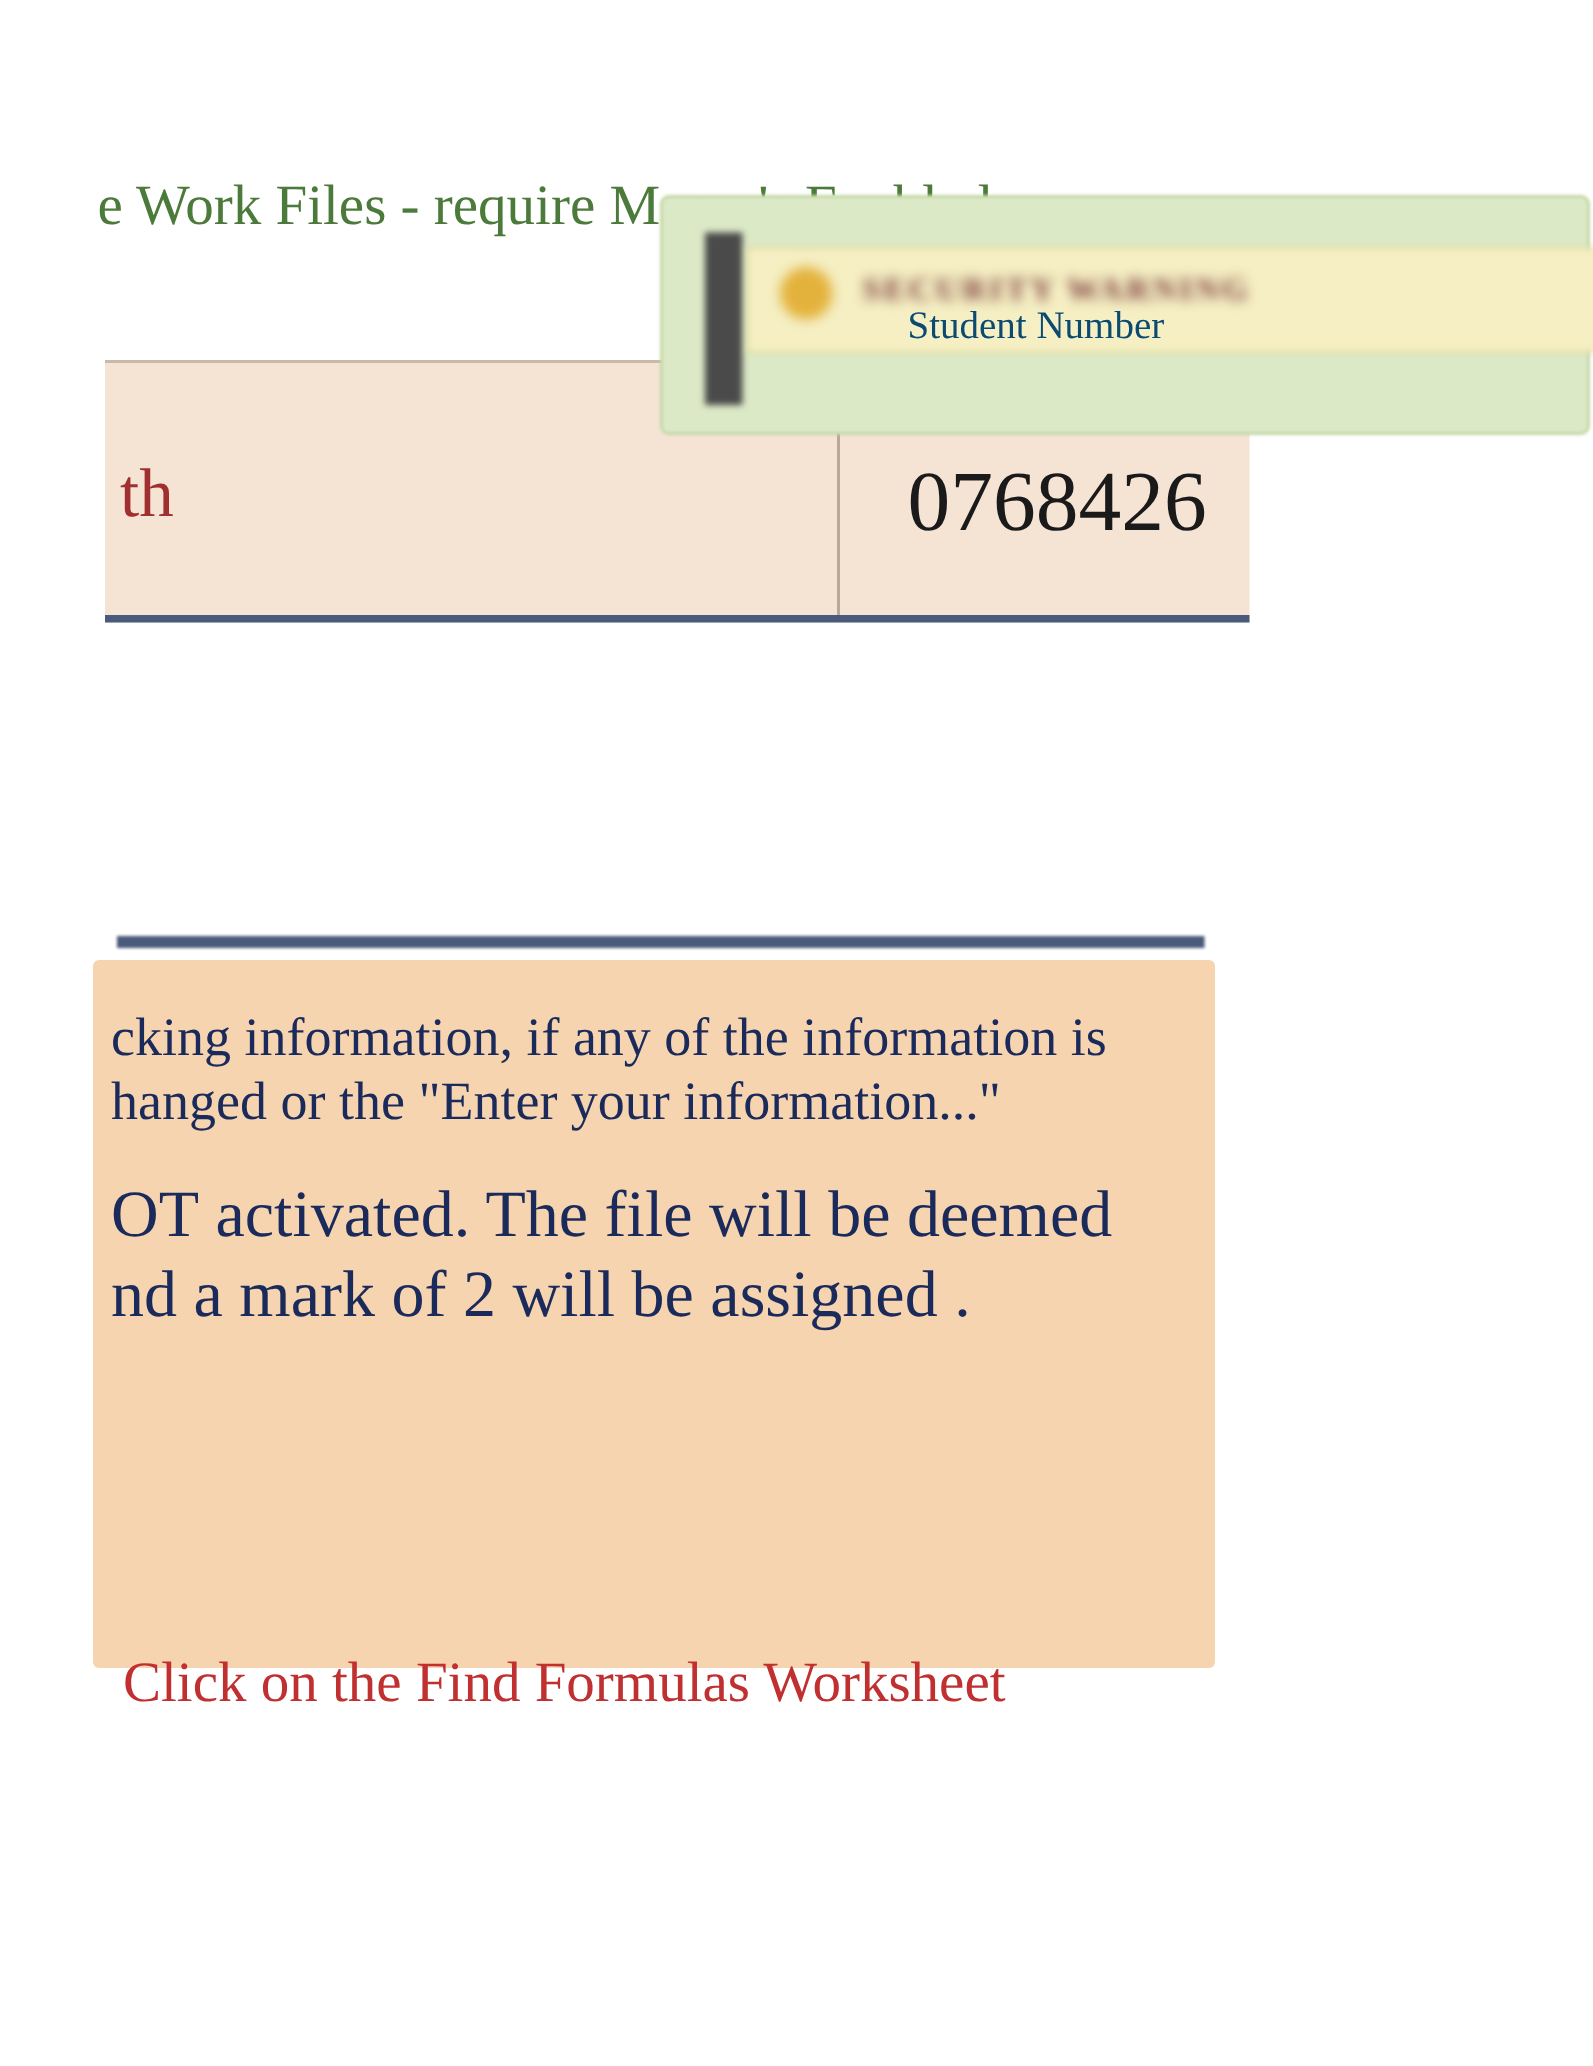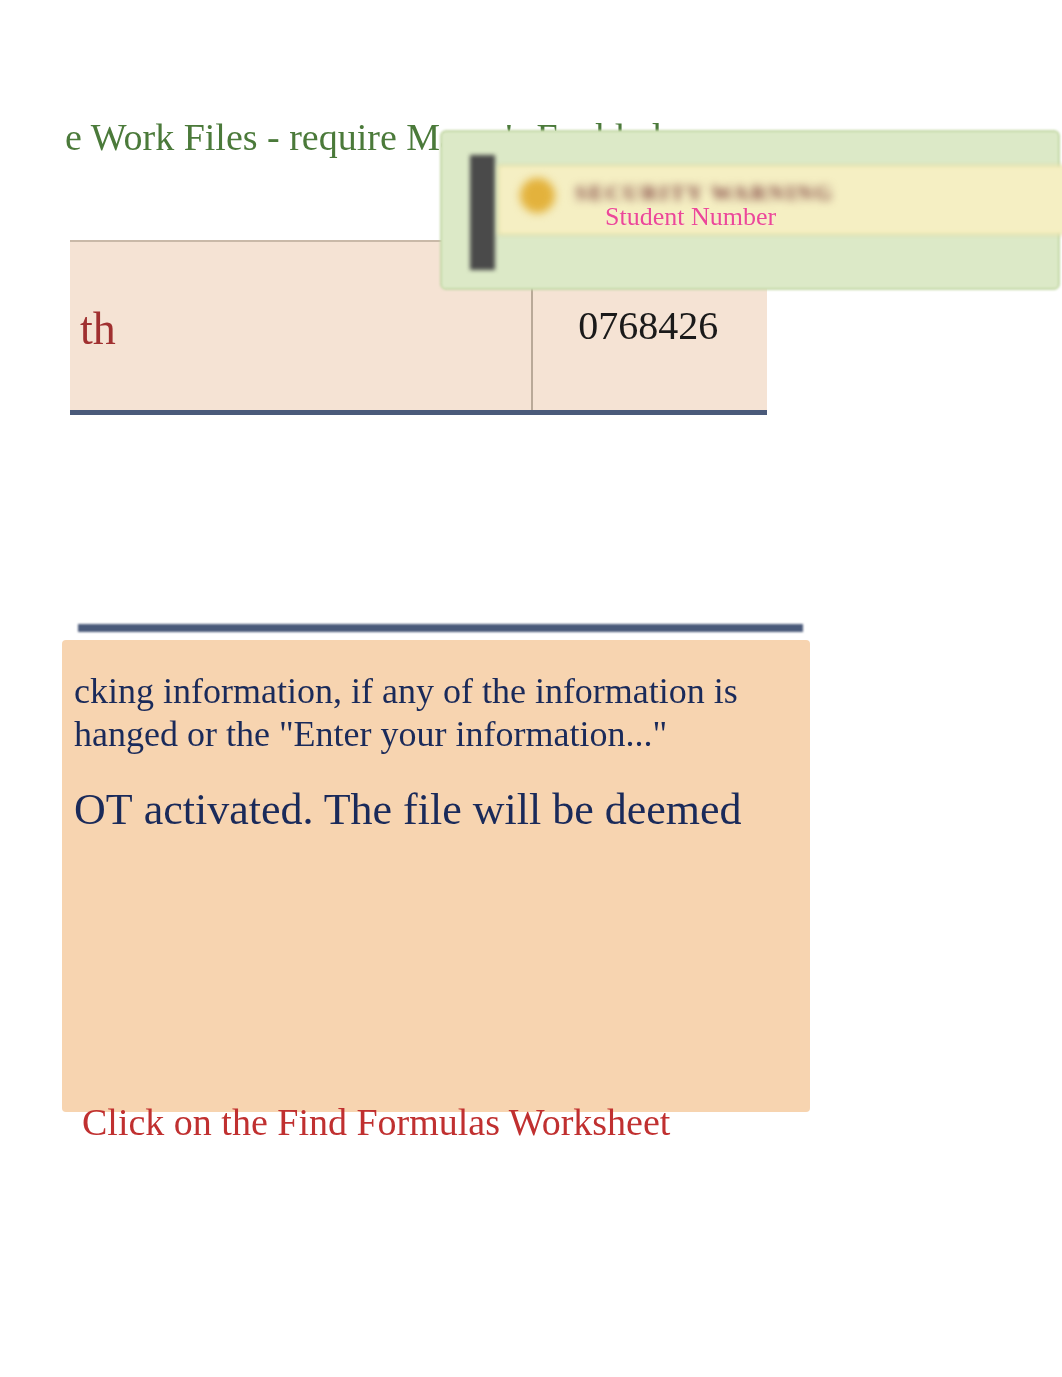--- a/index.html
+++ b/index.html
@@ -78,50 +78,50 @@
       background: #e3b23c;
       border-radius: 50%;
       filter: blur(4px);
       z-index: 4;
     }
     .student-number-label {
       position: absolute;
       top: 202px;
       left: 605px;
       font-size: 26px;
-      color: #ec4899;
+      color: #0c4a6e;
       z-index: 10;
       text-shadow: 0 0 3px rgba(255,255,255,0.3);
     }
     .student-table {
       position: absolute;
       top: 240px;
       left: 70px;
-      width: 697px;
+      width: 763px;
       height: 175px;
       background: #f5e3d4;
       border-top: 2px solid #c9b9a8;
       border-bottom: 5px solid #4a5a7a;
       z-index: 0;
       display: flex;
       filter: blur(0.5px);
     }
     .student-cell-left {
       width: 490px;
       height: 100%;
       border-right: 2px solid #b9a998;
       padding: 60px 0 0 10px;
       font-size: 46px;
       color: #a03030;
     }
     .student-cell-right {
       width: 245px;
       height: 100%;
       padding: 60px 0 0 45px;
-      font-size: 40px;
+      font-size: 57px;
       color: #1a1a1a;
       background: #f5e3d4;
     }
     .divider-line {
       position: absolute;
       top: 624px;
       left: 78px;
       width: 725px;
       height: 8px;
       background: #4a5a7a;
@@ -172,16 +172,17 @@
   <div class="student-cell-left">th</div>
   <div class="student-cell-right">0768426</div>
 </div>
 
 <div class="divider-line"></div>
 
 <div class="info-box">
   <div class="info-para1">cking information, if any of the information is hanged or the "Enter your information..."</div>
   <div class="info-para2">
     <span>OT</span>&nbsp;<span>activated.    The file will be deemed</span><br>
+    <span>nd a mark of 2 will be assigned .</span>
   </div>
 </div>
 
 <div class="footer-link">Click on the Find Formulas Worksheet</div>
 
 </body></html>

